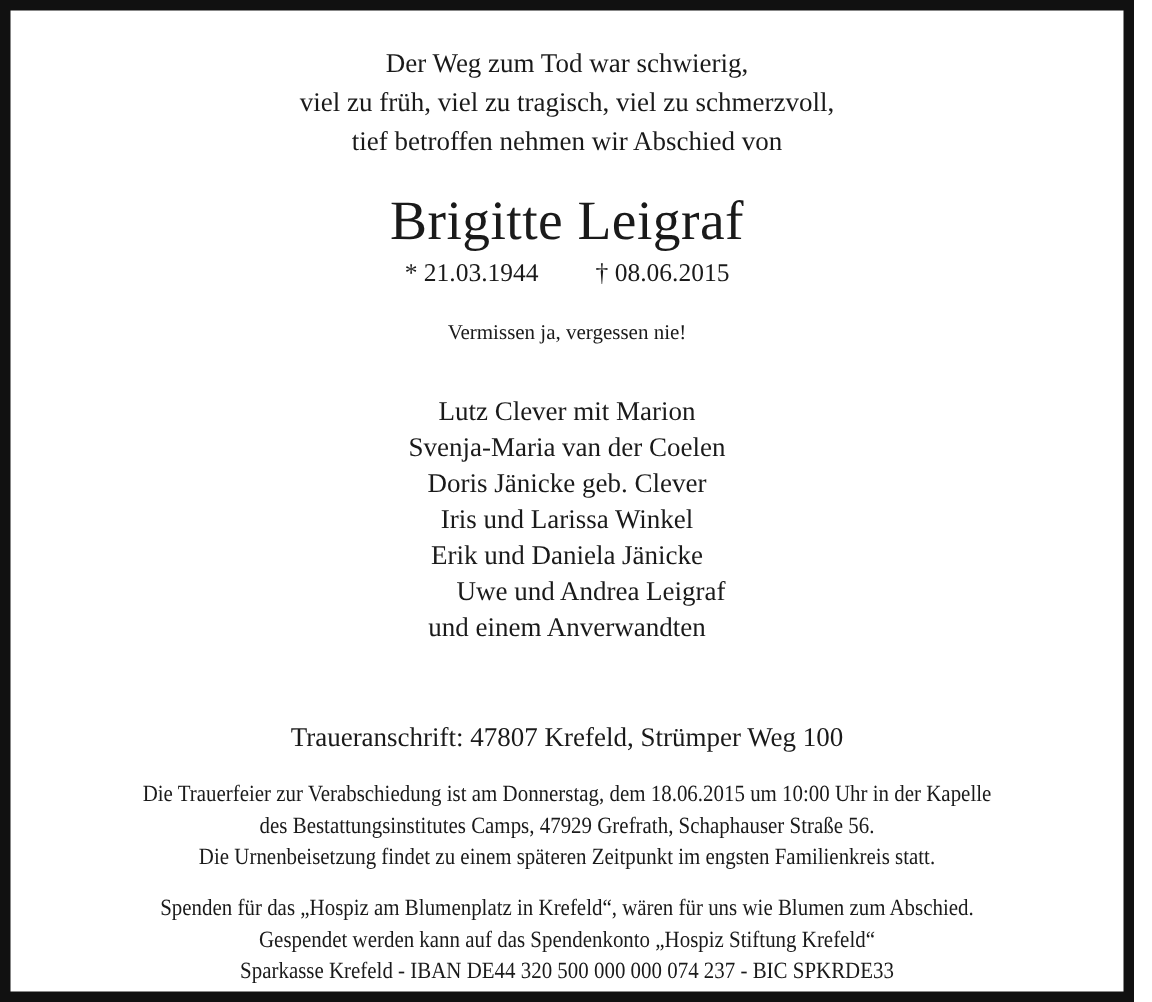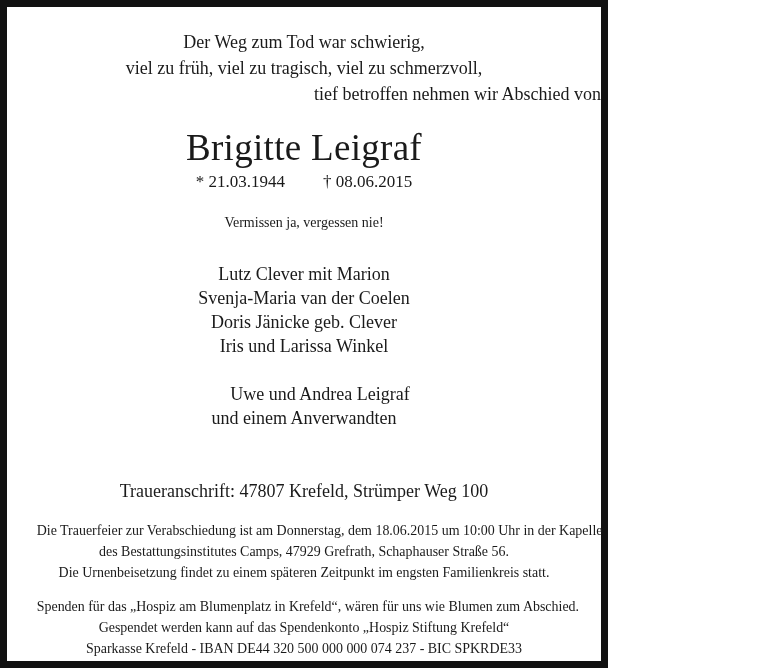--- a/index.html
+++ b/index.html
@@ -9,21 +9,21 @@
     }
     body {
       width: 768px;
       height: 668px;
       overflow: hidden;
     }
     .frame {
       position: absolute;
       left: 0;
       top: 0;
-      width: 608px;
+      width: 756px;
       height: 668px;
       box-sizing: border-box;
       border: 7px solid #111111;
       background: #ffffff;
       font-family: "Liberation Serif", "DejaVu Serif", serif;
       color: #1a1a1a;
       text-align: center;
     }
     .line {
       position: absolute;
@@ -44,34 +44,35 @@
       transform-origin: center;
     }
   </style>
 </head>
 <body>
 
 <div class="frame">
 
   <div class="line intro" style="top:25px;">Der Weg zum Tod war schwierig,</div>
   <div class="line intro" style="top:51px;">viel zu früh, viel zu tragisch, viel zu schmerzvoll,</div>
-  <div class="line intro" style="top:77px;text-align:right;">tief betroffen nehmen wir Abschied von</div>
+  <div class="line intro" style="top:77px;">tief betroffen nehmen wir Abschied von</div>
 
   <div class="line name" style="top:119px;">Brigitte Leigraf</div>
 
   <div class="line dates" style="top:165px;">
     <span>* 21.03.1944</span><span class="sep"></span><span>† 08.06.2015</span>
   </div>
 
   <div class="line motto" style="top:208px;">Vermissen ja, vergessen nie!</div>
 
   <div class="line mourner" style="top:257px;">Lutz Clever mit Marion</div>
   <div class="line mourner" style="top:281px;font-family:Liberation Serif, serif;">Svenja-Maria van der Coelen</div>
   <div class="line mourner" style="top:305px;">Doris Jänicke geb. Clever</div>
   <div class="line mourner" style="top:329px;">Iris und Larissa Winkel</div>
+  <div class="line mourner" style="top:353px;">Erik und Daniela Jänicke</div>
   <div class="line mourner" style="top:377px;padding-left:32px;">Uwe und Andrea Leigraf</div>
   <div class="line mourner" style="top:401px;">und einem Anverwandten</div>
 
   <div class="line place" style="top:474px;">Traueranschrift: 47807 Krefeld, Strümper Weg 100</div>
 
   <div class="line small" style="top:514px;">Die Trauerfeier zur Verabschiedung ist am Donnerstag, dem 18.06.2015 um 10:00 Uhr in der Kapelle</div>
   <div class="line small" style="top:535px;">des Bestattungsinstitutes Camps, 47929 Grefrath, Schaphauser Straße 56.</div>
   <div class="line small" style="top:556px;">Die Urnenbeisetzung findet zu einem späteren Zeitpunkt im engsten Familienkreis statt.</div>
 
   <div class="line small" style="top:590px;">Spenden für das „Hospiz am Blumenplatz in Krefeld“, wären für uns wie Blumen zum Abschied.</div>

